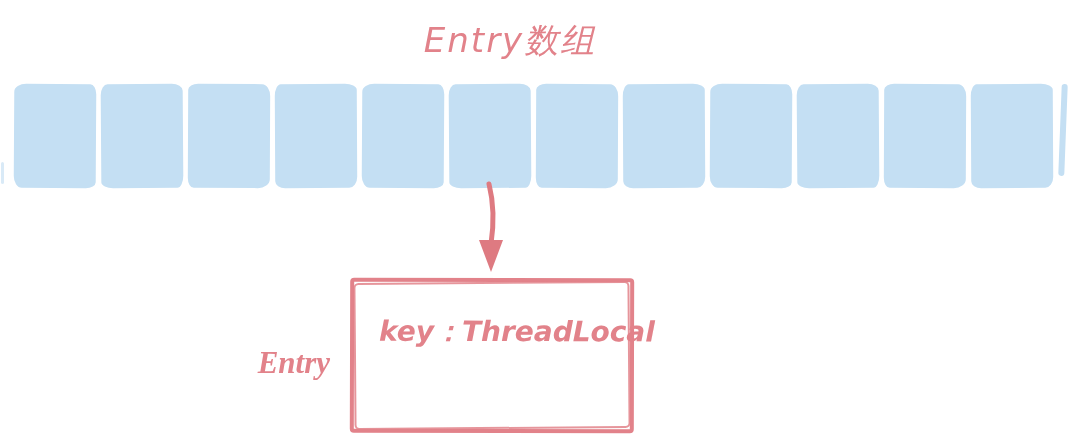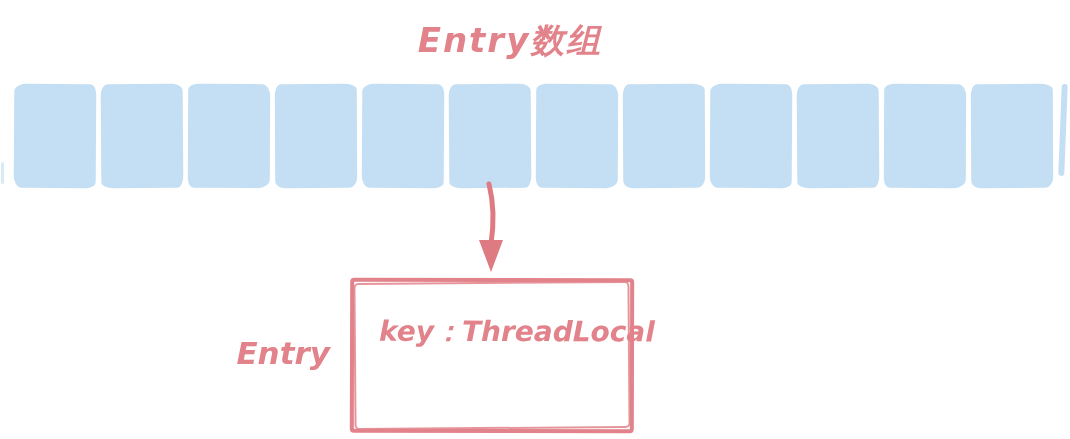--- a/index.html
+++ b/index.html
@@ -16,21 +16,21 @@
     overflow: hidden;
   }
   
   .title {
     position: absolute;
     left: 340px;
     top: 18px;
     width: 340px;
     text-align: center;
     font-size: 34px;
-    font-weight: bold;
+    font-weight: normal;
     font-style: italic;
     letter-spacing: 2px;
     color: var(--red, #e2828a);
   }
   
   .array-row {
     position: absolute;
     left: 14px;
     top: 84px;
     display: flex;
@@ -67,27 +67,28 @@
     position: absolute;
     left: 462px;
     top: 180px;
     width: 60px;
     height: 100px;
   }
   
   .entry-label {
     position: absolute;
     left: 225px;
-    top: 335px;
+    top: 345px;
     width: 105px;
     text-align: right;
     font-size: 31px;
     font-weight: bold;
     font-style: italic;
     color: var(--red, #e2828a);
+    font-family: Liberation Serif, serif;
   }
   
   .entry-box {
     position: absolute;
     left: 350px;
     top: 278px;
     width: 284px;
     height: 155px;
     box-sizing: border-box;
     border: 4px solid var(--red, #e2828a);

